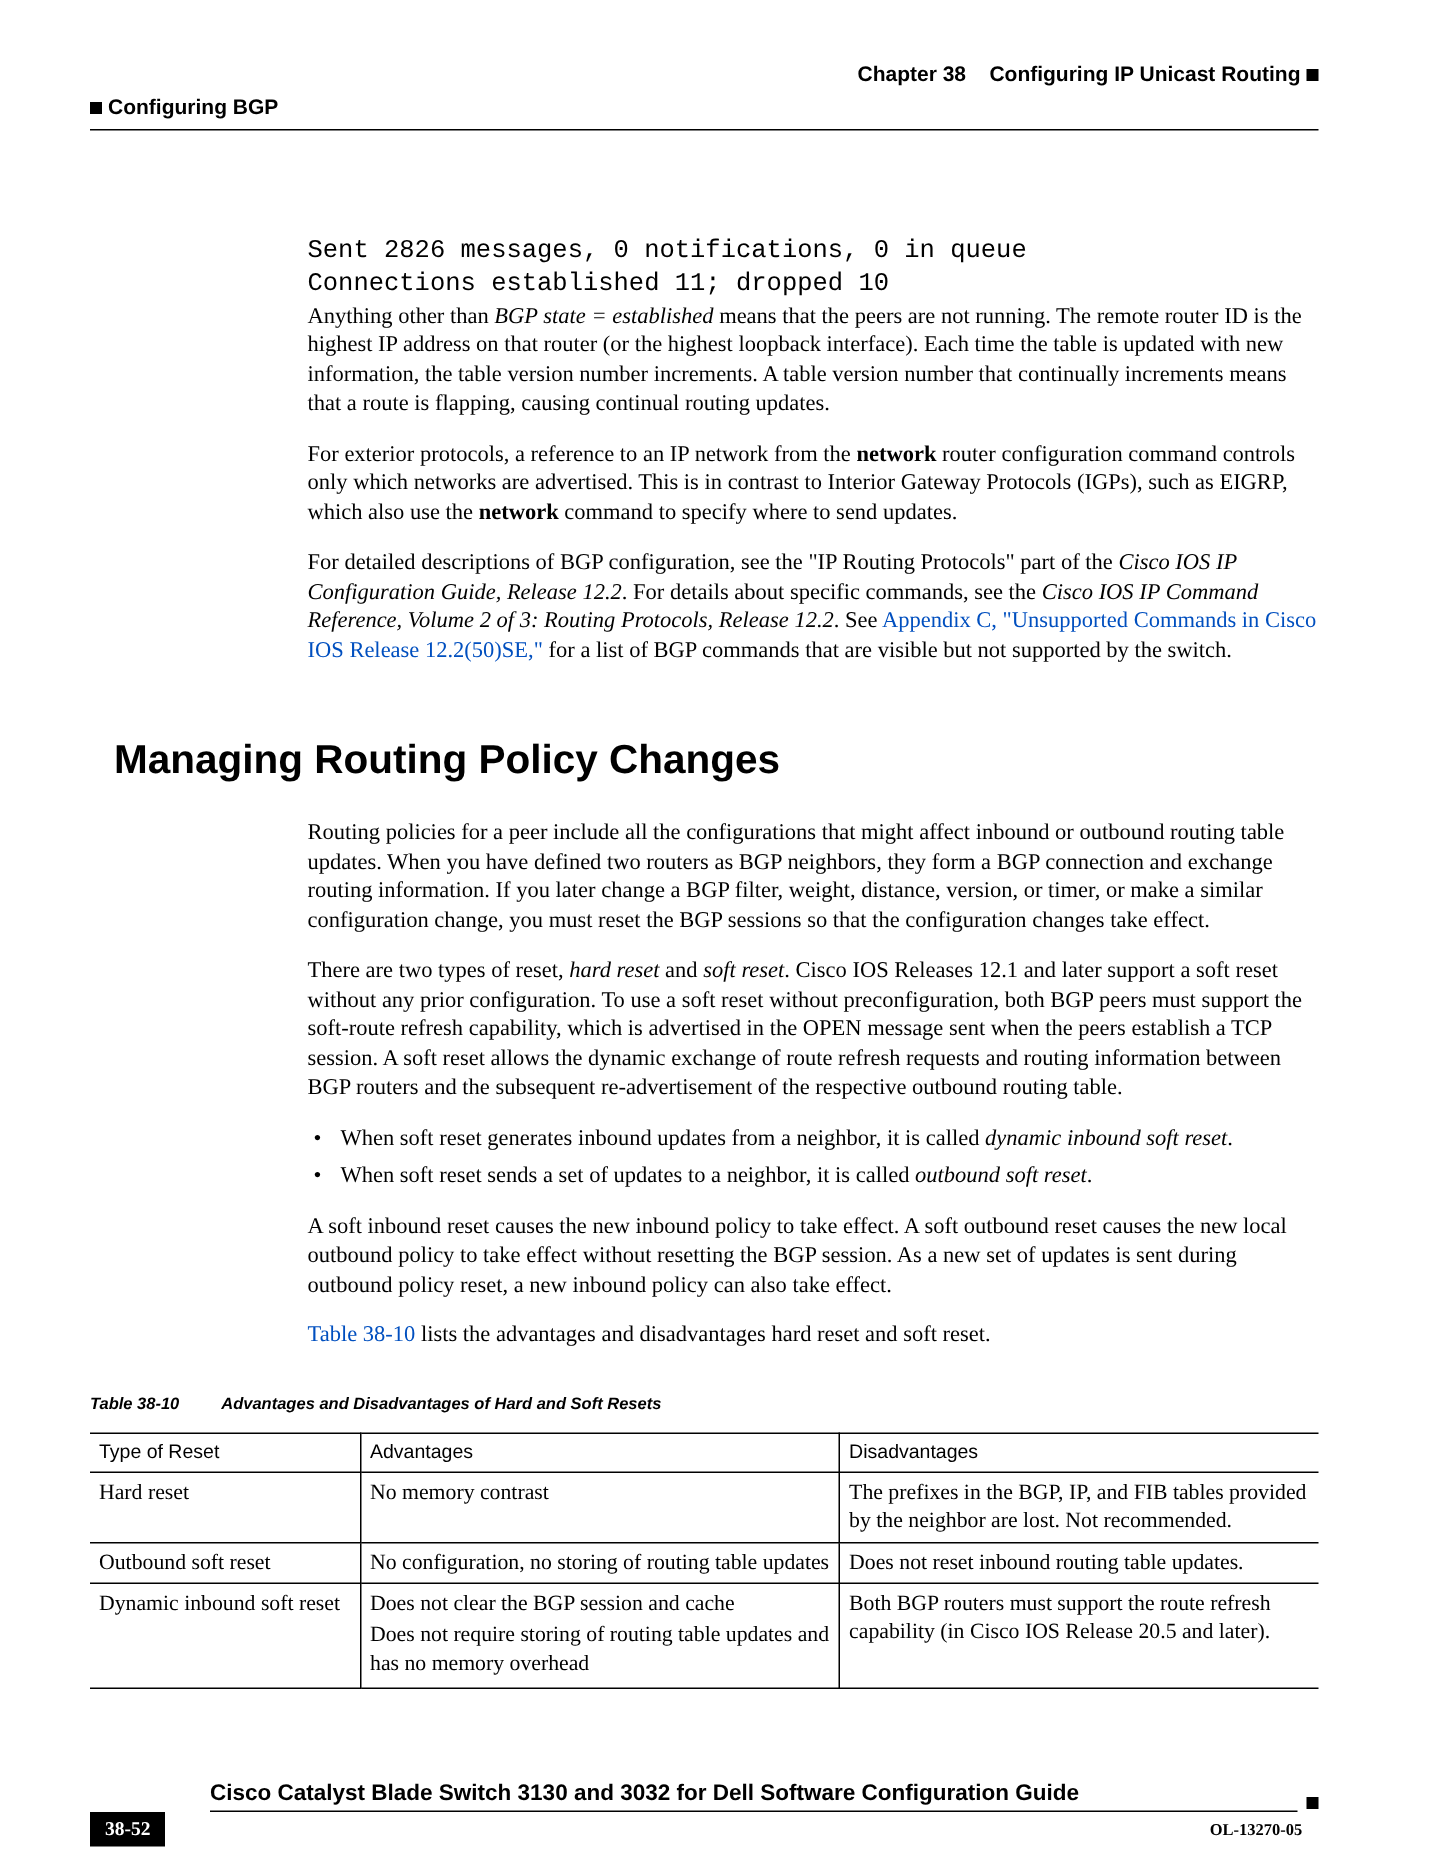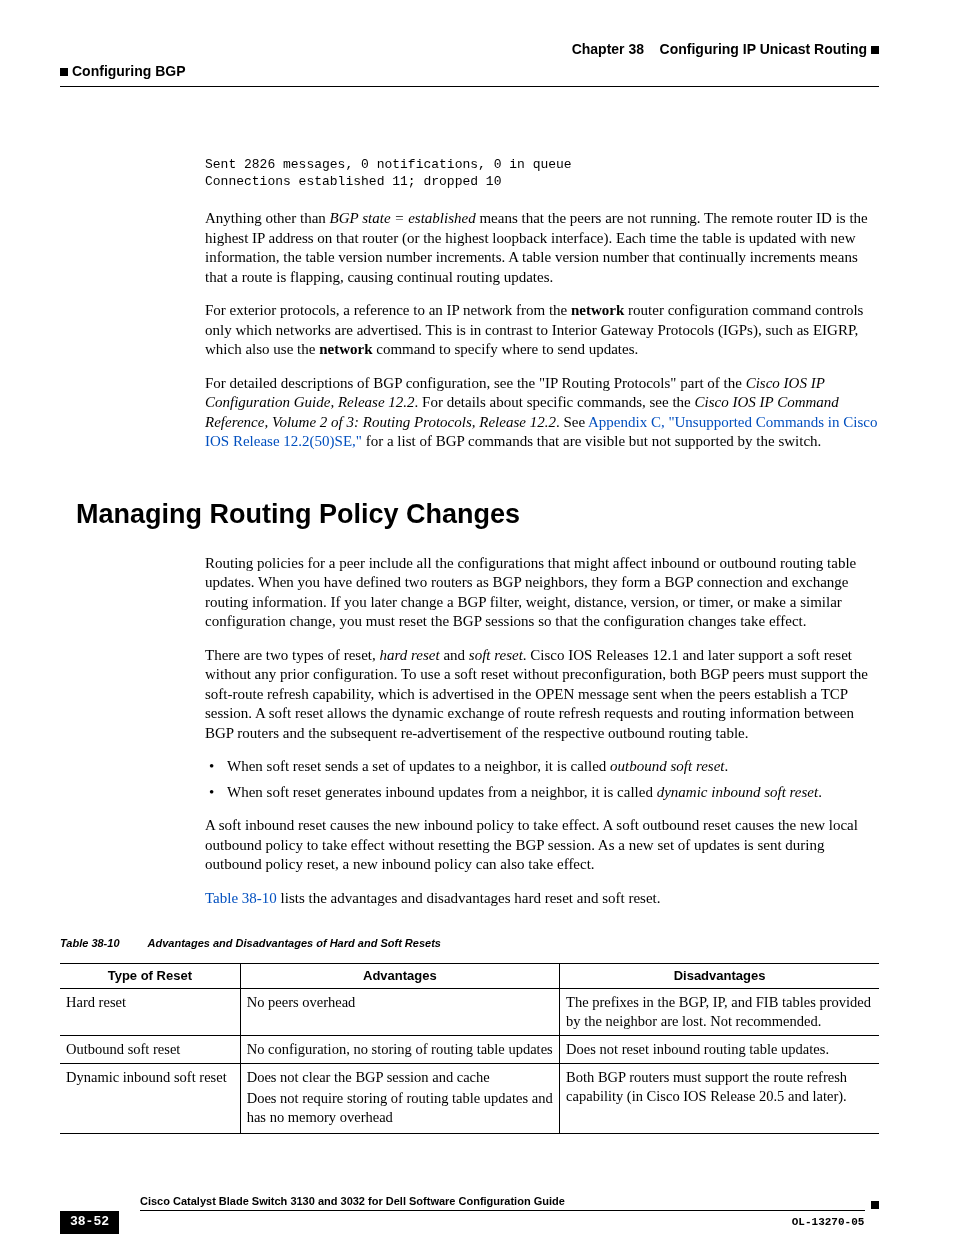--- a/index.html
+++ b/index.html
@@ -41,23 +41,22 @@
   .top-rule {
     border: none;
     border-top: 1px solid #000;
     margin: 0 0 70px 0;
   }
   .content-indent {
     margin-left: 145px;
   }
   .code-block {
     font-family: "Courier New", Courier, monospace;
-    font-size: 13px;
+    font-size: 17px;
     white-space: pre;
-    margin-bottom: 18px;
   }
   p.body {
     margin: 0 0 14px 0;
   }
   .italic { font-style: italic; }
   .bold { font-weight: bold; }
   a.xref { color: #004fbf; text-decoration: none; }
   h2.section {
     font-family: Arial, Helvetica, sans-serif;
     font-size: 27px;
@@ -88,22 +87,22 @@
   }
   .table-caption .tlabel { font-style: italic; font-weight: bold; margin-right: 28px; }
   .table-caption .ttitle { font-style: italic; font-weight: bold; }
   table.data {
     border-collapse: collapse;
     width: 100%;
     font-size: 14.5px;
   }
   table.data th {
     font-family: Arial, Helvetica, sans-serif;
-    font-weight: bold;
-    text-align: center;
+    font-weight: normal;
+    text-align: left;
     border-top: 1.5px solid #000;
     border-bottom: 1.5px solid #000;
     border-left: 1px solid #000;
     border-right: 1px solid #000;
     padding: 4px 6px;
     font-size: 13px;
   }
   table.data th:first-child { border-left: none; }
   table.data th:last-child { border-right: none; }
   table.data td {
@@ -120,21 +119,21 @@
     margin-top: 60px;
   }
   .footer-line {
     display: flex;
     align-items: flex-end;
     justify-content: space-between;
     font-family: Arial, Helvetica, sans-serif;
   }
   .footer-title {
     font-weight: bold;
-    font-size: 11px;
+    font-size: 15px;
     flex: 1;
     border-bottom: 1px solid #000;
     padding-bottom: 2px;
     margin-left: 70px;
     margin-right: 6px;
   }
   .footer-right-sq {
     width: 8px; height: 8px; background:#000; display:inline-block; margin-bottom:2px;
   }
   .footer-left-sq {
@@ -145,21 +144,21 @@
     color: #fff;
     font-weight: bold;
     font-size: 13px;
     padding: 3px 10px;
     display: inline-block;
   }
   .footer-second {
     display: flex;
     justify-content: space-between;
     align-items: center;
-    font-family: Liberation Mono, monospace;
+    font-family: Liberation Serif, serif;
     font-size: 11px;
     font-weight: bold;
     margin-top: 0;
     text-align: right;
   }
   .cell-para { margin: 0 0 2px 0; }
 </style>
 </head>
 <body>
 
@@ -195,22 +194,22 @@
 <h2 class="section">Managing Routing Policy Changes</h2>
 
 <div class="content-indent">
   <p class="body">Routing policies for a peer include all the configurations that might affect inbound or outbound routing table updates. When you have defined two routers as BGP neighbors, they form a BGP connection and exchange routing information. If you later change a BGP filter, weight, distance, version, or timer, or make a similar configuration change, you must reset the BGP sessions so that the configuration changes take effect.</p>
 
   <p class="body">
     <span>There are two types of reset, </span><span class="italic">hard reset</span><span> and </span><span class="italic">soft reset</span><span>. Cisco IOS Releases 12.1 and later support a soft reset without any prior configuration. To use a soft reset without preconfiguration, both BGP peers must support the soft-route refresh capability, which is advertised in the OPEN message sent when the peers establish a TCP session. A soft reset allows the dynamic exchange of route refresh requests and routing information between BGP routers and the subsequent re-advertisement of the respective outbound routing table.</span>
   </p>
 
   <ul class="bullets">
+    <li><span>When soft reset generates inbound updates from a neighbor, it is called </span><span class="italic">dynamic inbound soft reset</span><span>.</span></li>
     <li><span>When soft reset sends a set of updates to a neighbor, it is called </span><span class="italic">outbound soft reset</span><span>.</span></li>
-    <li><span>When soft reset generates inbound updates from a neighbor, it is called </span><span class="italic">dynamic inbound soft reset</span><span>.</span></li>
   </ul>
 
   <p class="body">A soft inbound reset causes the new inbound policy to take effect. A soft outbound reset causes the new local outbound policy to take effect without resetting the BGP session. As a new set of updates is sent during outbound policy reset, a new inbound policy can also take effect.</p>
 
   <p class="body">
     <a class="xref" href="#">Table 38-10</a><span> lists the advantages and disadvantages hard reset and soft reset.</span>
   </p>
 </div>
 
 <div class="table-caption">
@@ -226,21 +225,21 @@
   <thead>
     <tr>
       <th>Type of Reset</th>
       <th>Advantages</th>
       <th>Disadvantages</th>
     </tr>
   </thead>
   <tbody>
     <tr>
       <td>Hard reset</td>
-      <td>No peers overhead</td>
+      <td>No memory contrast</td>
       <td>The prefixes in the BGP, IP, and FIB tables provided by the neighbor are lost. Not recommended.</td>
     </tr>
     <tr>
       <td>Outbound soft reset</td>
       <td>No configuration, no storing of routing table updates</td>
       <td>Does not reset inbound routing table updates.</td>
     </tr>
     <tr>
       <td>Dynamic inbound soft reset</td>
       <td>

